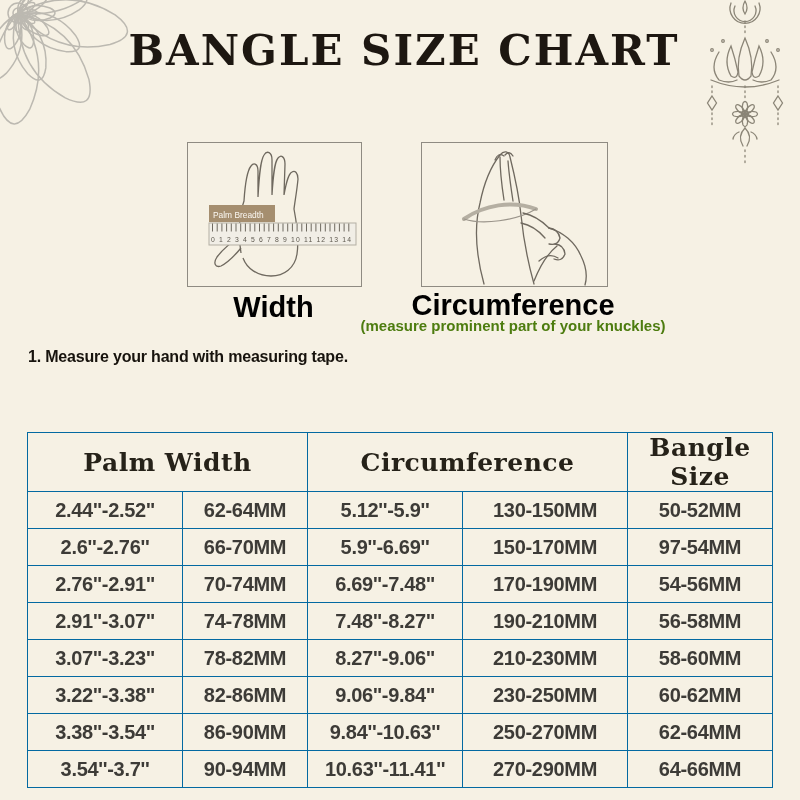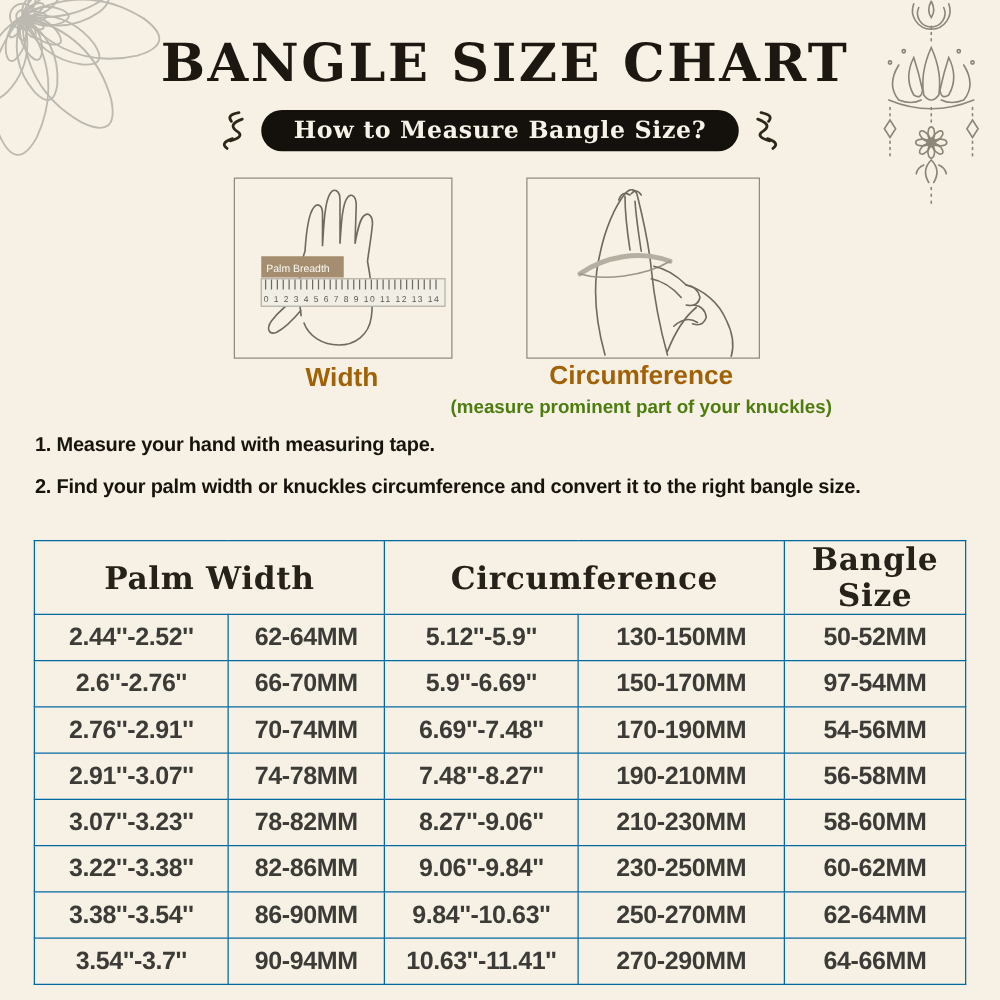--- a/index.html
+++ b/index.html
@@ -18,21 +18,21 @@
   .pill{background:#14110d;color:#f6f2e8;border-radius:17px;padding:5px 26px 6px;
         font-family:"DejaVu Serif",serif;font-weight:700;font-size:19px;letter-spacing:.5px;}
   .flourish{width:26px;height:36px;}
   .flourish.right{transform:scaleX(-1);}
   
   .illus-box{position:absolute;border:1px solid #8f8b82;top:142px;height:143px;}
   .box-width{left:187px;width:173px;}
   .box-circ{left:421px;width:185px;}
   .illus-box svg{display:block;width:100%;height:100%;}
   
-  .cap{position:absolute;text-align:center;font-weight:700;font-size:21px;color:#a16207;}
+  .cap{position:absolute;text-align:center;font-weight:700;font-size:29px;color:#000000;}
   .cap-width{left:187px;top:291px;width:173px;}
   .cap-circ{left:363px;top:289px;width:300px;}
   .cap-note{position:absolute;left:338px;top:317px;width:350px;text-align:center;
             font-weight:700;font-size:15px;color:#4d7c0f;}
   
   .instructions{position:absolute;left:28px;top:342px;width:714px;
                 font-weight:600;font-size:16px;line-height:29px;color:#17130d;
                 letter-spacing:-0.2px;}
   .instr{padding-left:27px;text-indent:-27px;margin-bottom:4px;}
   
@@ -119,37 +119,20 @@
       <path d="M62,128 Q54,136 60,146"></path>
       <path d="M62,128 Q70,136 64,146"></path>
       <path d="M56,132 q-5,2 -6,7"></path>
       <path d="M68,132 q5,2 6,7"></path>
       <line x1="62" y1="150" x2="62" y2="166" stroke-dasharray="1.5 4"></line>
     </g>
   </svg>
 
   <h1 class="title">BANGLE SIZE CHART</h1>
 
-  <div class="banner-row">
-    <svg class="flourish" viewBox="0 0 30 40">
-      <g stroke="#2e2717" stroke-width="2.6" stroke-linecap="round" fill="none">
-        <path d="M21,4 Q9,6 14,12"></path>
-        <path d="M24,10 Q10,15 19,21 Q27,26 13,30"></path>
-        <path d="M15,28 Q3,32 10,37"></path>
-      </g>
-    </svg>
-    <div class="pill">How to Measure Bangle Size?</div>
-    <svg class="flourish right" viewBox="0 0 30 40">
-      <g stroke="#2e2717" stroke-width="2.6" stroke-linecap="round" fill="none">
-        <path d="M21,4 Q9,6 14,12"></path>
-        <path d="M24,10 Q10,15 19,21 Q27,26 13,30"></path>
-        <path d="M15,28 Q3,32 10,37"></path>
-      </g>
-    </svg>
-  </div>
 
   <div class="illus-box box-width">
     <svg viewBox="0 0 173 143">
       <g stroke="#6f695f" stroke-width="1.3" fill="none">
         <path d="M53,110 C50,92 51,72 56,58 C57,42 59,28 63,23 C66,19 70,21 70,28 L70,54
                  M70,54 C71,36 72,18 76,12 C79,7 84,9 84,17 L84,52
                  M84,52 C85,35 86,20 90,15 C93,11 97,14 97,21 L96,52
                  M96,52 C98,41 100,31 104,29 C107,27 110,30 110,36 C109,47 107,58 106,66
                  M106,66 C109,82 111,98 109,111 C107,125 96,133 83,133 C70,133 59,126 55,115"></path>
         <path d="M53,93 C45,98 35,106 29,114 C25,120 27,125 33,123 C41,119 48,111 53,105"></path>
@@ -186,21 +169,20 @@
       </g>
     </svg>
   </div>
 
   <div class="cap cap-width">Width</div>
   <div class="cap cap-circ">Circumference</div>
   <div class="cap-note">(measure prominent part of your knuckles)</div>
 
   <div class="instructions">
     <div class="instr">1. Measure your hand with measuring tape.</div>
-    <div class="instr">2. Find your palm width or knuckles circumference and convert it to the right bangle size.</div>
   </div>
 
   <table class="size-table">
     <colgroup>
       <col style="width:155px">
         <col style="width:125px">
         <col style="width:155px">
       <col style="width:165px">
         <col style="width:145px">
     </colgroup>

